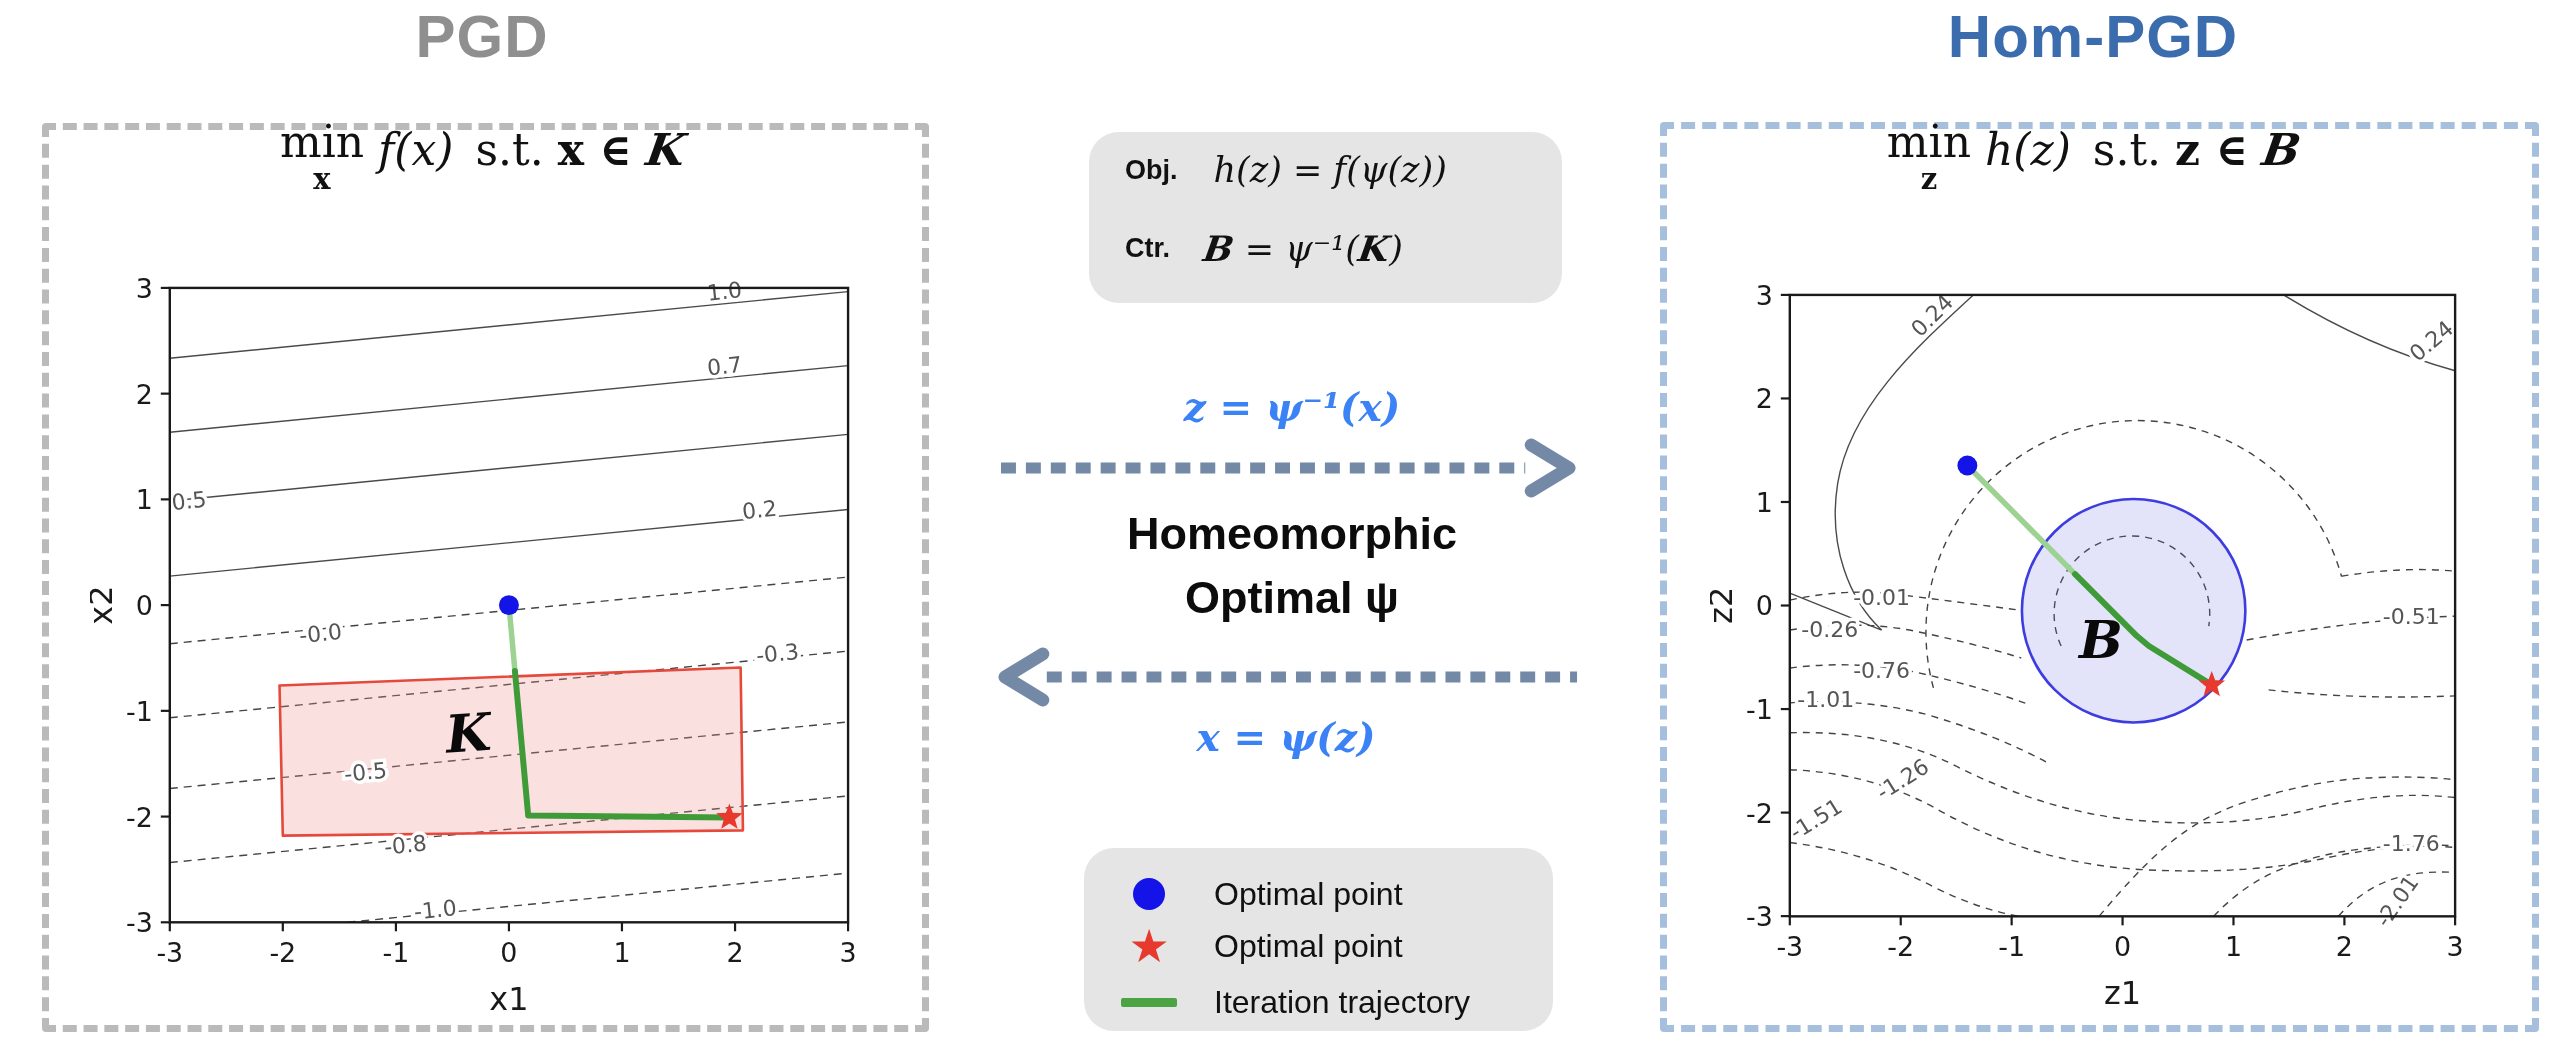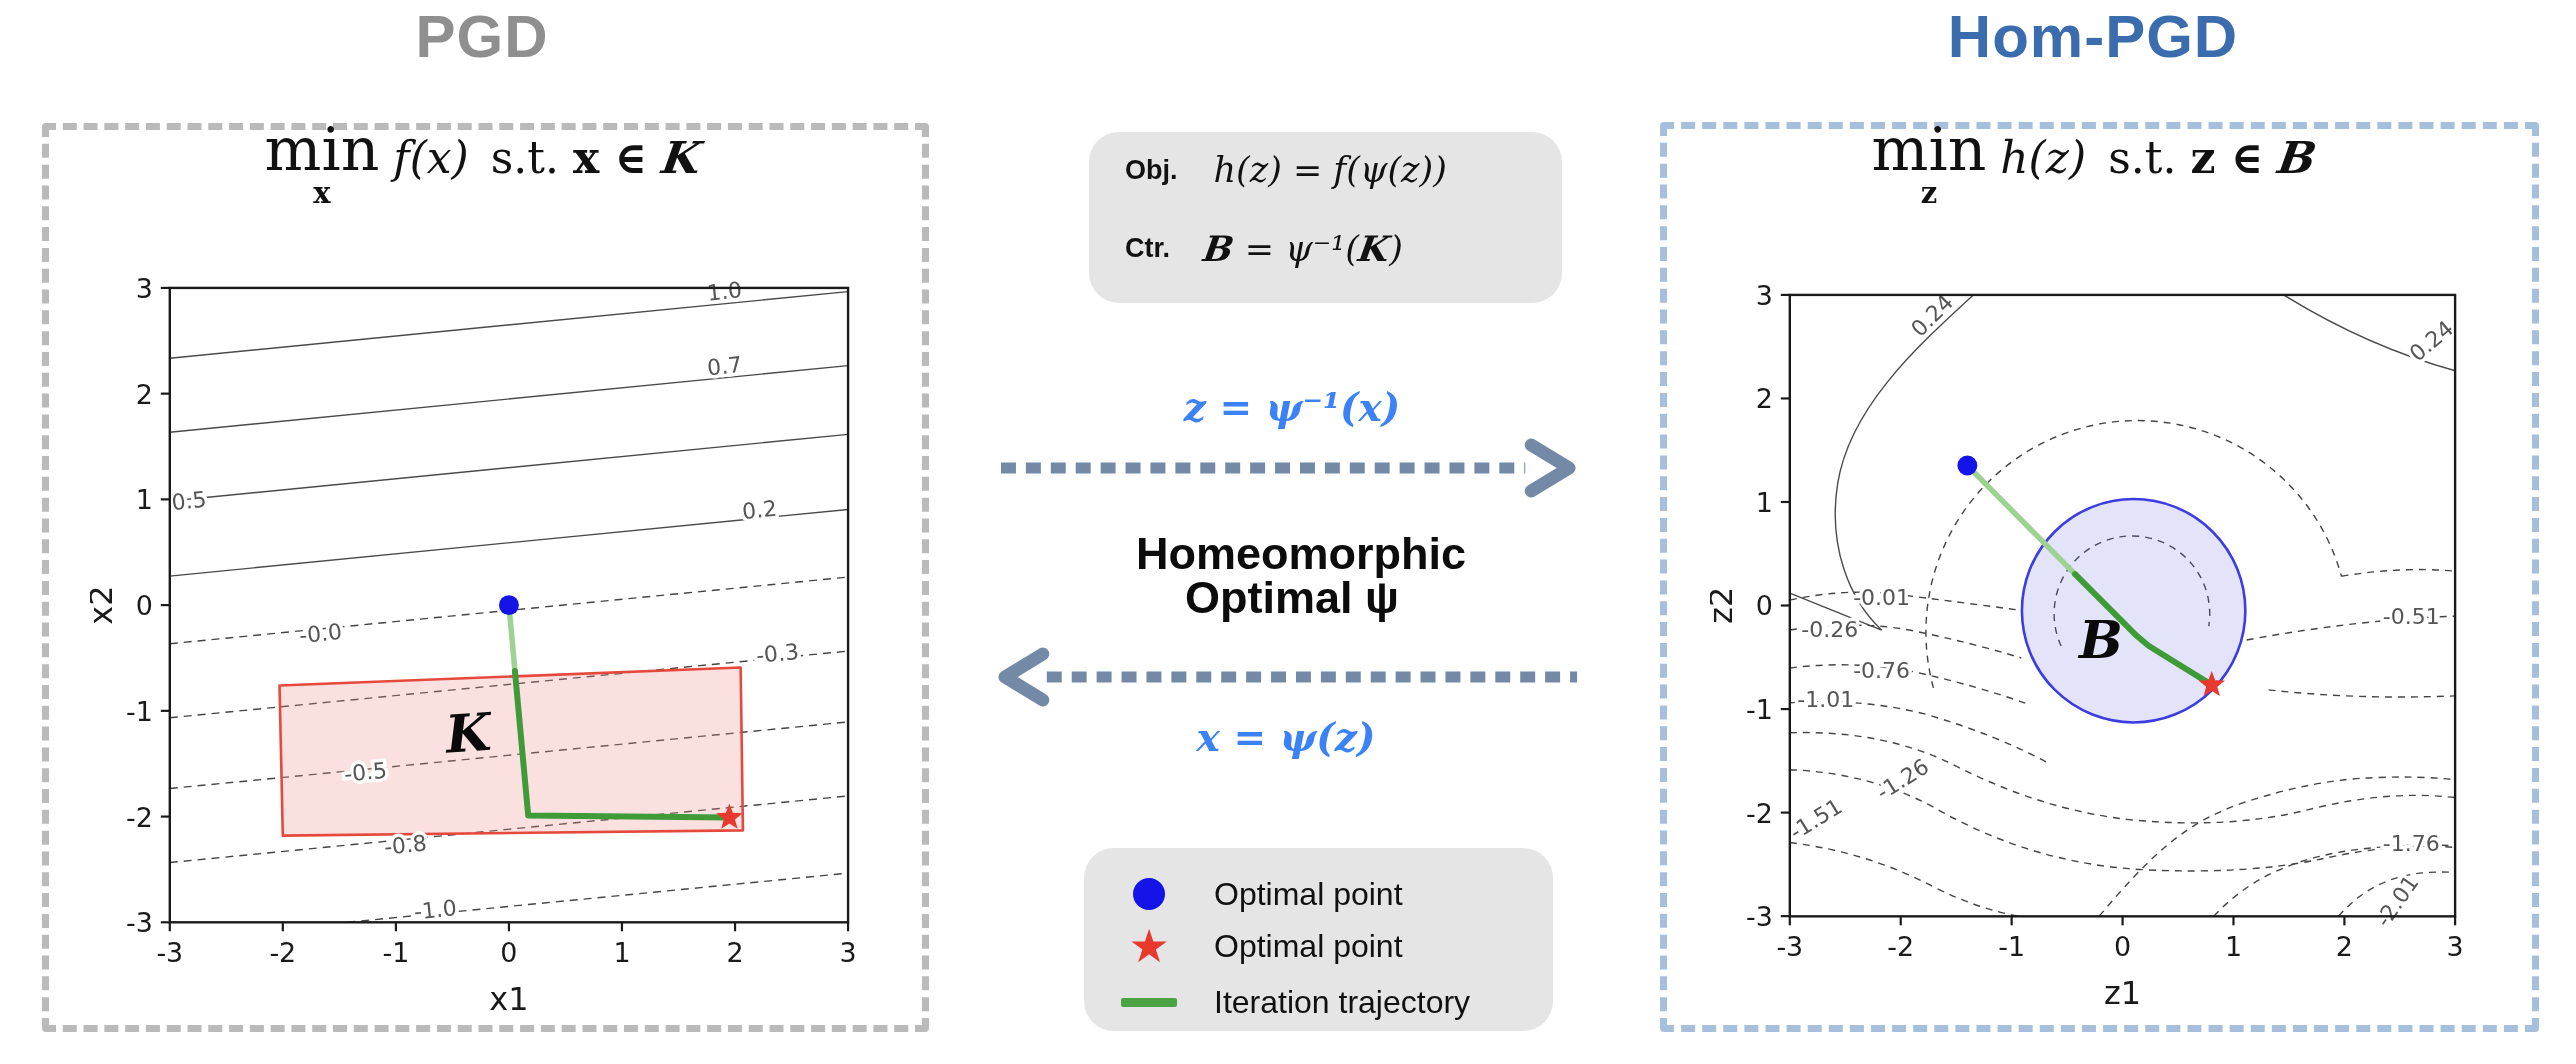--- a/index.html
+++ b/index.html
@@ -8,21 +8,21 @@
   .panel{position:absolute;border:7px dashed #bababa;border-radius:4px;background:#ffffff;}
   #panel-left{left:42px;top:123px;width:873px;height:895px;}
   #panel-right{left:1660px;top:122px;width:865px;height:896px;border-color:#a6bfdc;}
   .panel-title{position:absolute;top:2px;font-family:"Liberation Sans",sans-serif;
                font-weight:bold;font-size:60px;letter-spacing:1px;}
   #title-pgd{left:482px;transform:translateX(-50%);color:#8f8f8f;}
   #title-hompgd{left:2093px;transform:translateX(-50%);color:#3b6cad;}
   .eq{position:absolute;font-family:"DejaVu Serif",serif;font-size:44px;color:#111;
       display:flex;align-items:center;gap:14px;}
   .eq .min-stack{display:inline-flex;flex-direction:column;align-items:center;line-height:0.9;}
-  .eq .min-word{font-size:60px;text-align:right;}
+  .eq .min-word{font-size:44px;text-align:right;}
   .eq .min-sub{font-size:29px;font-weight:bold;margin-top:4px;}
   .eq .body{font-style:italic;padding-bottom:14px;}
   .eq .st{padding-bottom:14px;margin-left:8px;text-align:right;}
   .eq .cons{font-weight:bold;padding-bottom:14px;}
   .scriptset{font-style:italic;font-weight:bold;display:inline-block;transform:skewX(-9deg);}
   .midbox{position:absolute;background:#e5e5e5;border-radius:30px;}
   #transform-box{left:1089px;top:132px;width:473px;height:171px;}
   .tb-row{position:absolute;left:36px;display:flex;align-items:center;gap:20px;}
   .tb-label{font-family:"Liberation Sans",sans-serif;font-weight:bold;font-size:27px;color:#111;}
   .tb-eq{font-family:"DejaVu Serif",serif;font-style:italic;font-size:35px;color:#111;margin-left:16px;}
@@ -263,21 +263,21 @@
       <span class="tb-eq" style="margin-left:14px;"><span class="scriptset">B</span><span> = ψ⁻¹(</span><span class="scriptset">K</span><span>)</span></span>
     </div>
   </div>
 
   <div class="maplabel" style="left:1292px;top:384px;">z = ψ⁻¹(x)</div>
   <svg style="position:absolute;left:995px;top:437px;" width="598" height="62" viewBox="0 0 600 62">
     <line x1="6" y1="31" x2="532" y2="31" stroke="#7389a6" stroke-width="11" stroke-dasharray="15 10"></line>
     <path d="M538,8 L576,31 L538,54" fill="none" stroke="#7389a6" stroke-width="13" stroke-linecap="round" stroke-linejoin="round"></path>
   </svg>
 
-  <div class="maptitle" style="left:1292px;top:528px;margin-left:9px;">Homeomorphic</div>
+  <div class="maptitle" style="left:1292px;top:508px;">Homeomorphic</div>
   <div class="maptitle" style="left:1292px;top:572px;">Optimal ψ</div>
 
   <svg style="position:absolute;left:989px;top:646px;" width="598" height="62" viewBox="0 0 600 62">
     <line x1="58" y1="31" x2="590" y2="31" stroke="#7389a6" stroke-width="11" stroke-dasharray="15 10"></line>
     <path d="M54,8 L16,31 L54,54" fill="none" stroke="#7389a6" stroke-width="13" stroke-linecap="round" stroke-linejoin="round"></path>
   </svg>
   <div class="maplabel" style="left:1286px;top:714px;">x = ψ(z)</div>
 
   <div class="midbox" id="legend-box">
     <div class="legend-row" style="top:18px;">

